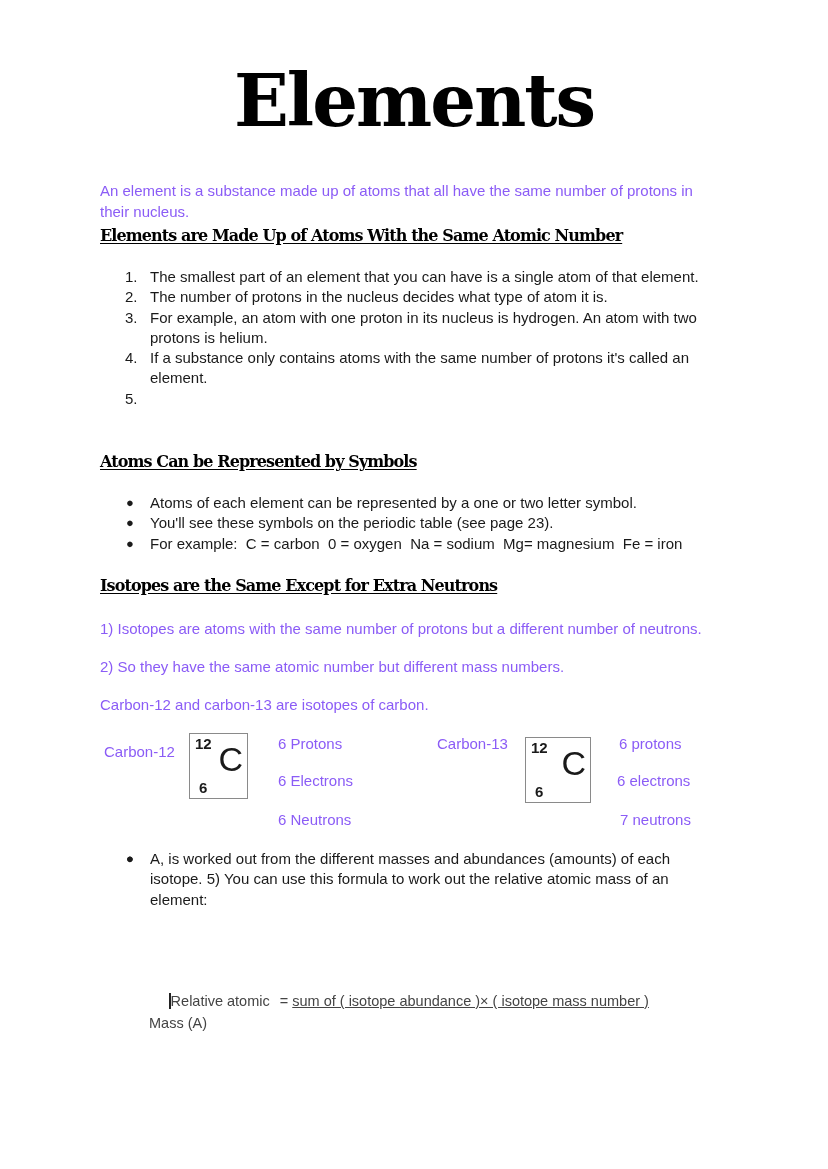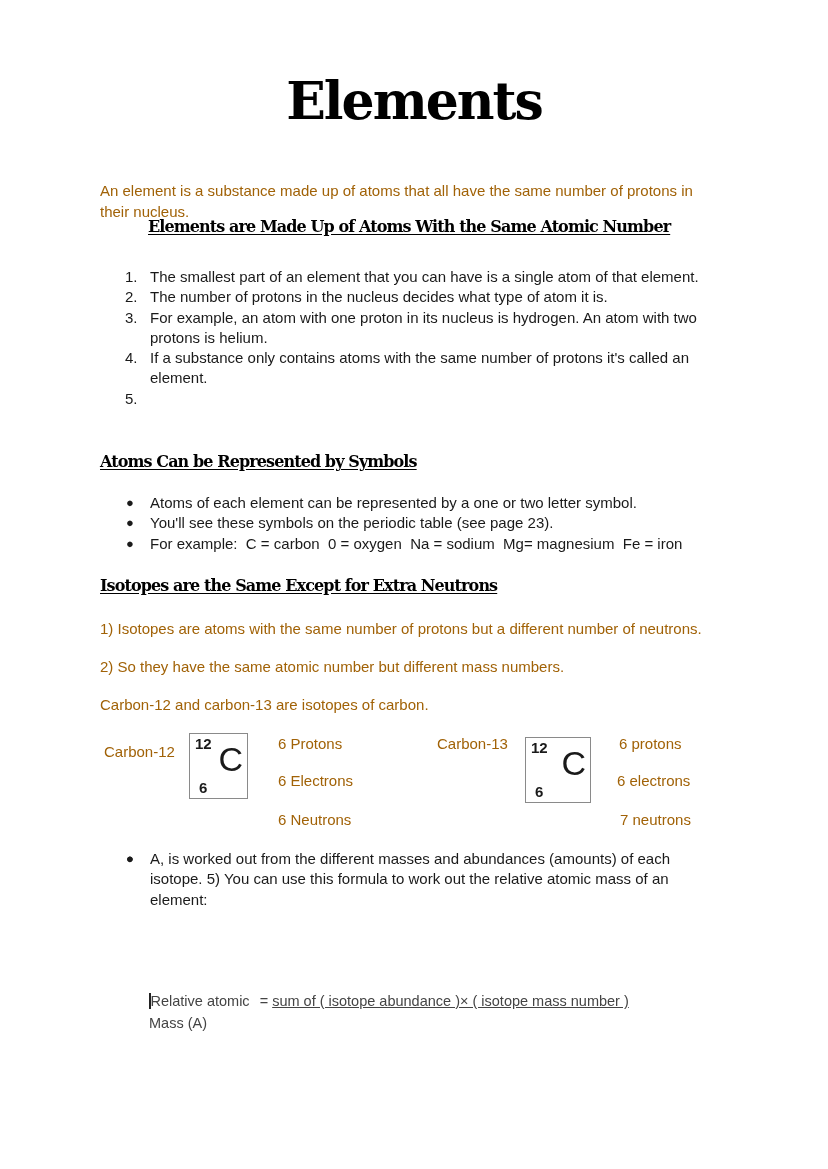--- a/index.html
+++ b/index.html
@@ -9,29 +9,29 @@
       font-family: "Liberation Sans", sans-serif;
       color: #1a1a1a;
       overflow: hidden;
     }
     .abs { position: absolute; }
     .title {
       left: 0; width: 828px; top: 56px;
       text-align: center;
       font-family: "DejaVu Serif", serif;
       font-weight: 900;
-      font-size: 52px;
+      font-size: 72px;
       letter-spacing: -2px;
       color: #000;
       line-height: 90px;
     }
     .body-text {
       font-size: 15px;
       line-height: 20.5px;
-      color: #a16207;
+      color: #8b5cf6;
     }
     .heading {
       font-family: "DejaVu Serif", serif;
       font-weight: 700;
       font-size: 16px;
       letter-spacing: -0.9px;
       text-decoration: underline;
       text-underline-offset: 2px;
       color: #000;
       line-height: 22px;
@@ -78,21 +78,21 @@
       background: #222; vertical-align: -3px; margin-right: 0;
     }
   </style>
 </head>
 <body>
 
 <div class="abs title">Elements</div>
 
 <div class="abs body-text" style="left:100px; top:181px; width:625px;">An element is a substance made up of atoms that all have the same number of protons in their nucleus.</div>
 
-<div class="abs heading" style="left:100px; top:216px;margin-left:48px;">Elements are Made Up of Atoms With the Same Atomic Number</div>
+<div class="abs heading" style="left:100px; top:225px;">Elements are Made Up of Atoms With the Same Atomic Number</div>
 
 <ol class="abs numlist" style="left:100px; top:267px; width:625px;">
   <li class="li">
     <span class="marker">1.</span>
     <span>The smallest part of an element that you can have is a single atom of that element.</span>
   </li>
   <li class="li">
     <span class="marker">2.</span>
     <span>The number of protons in the nucleus decides what type of atom it is.</span>
   </li>
@@ -156,21 +156,21 @@
   <li class="li bul">
     <span class="marker">●</span>
   </li>
   <li class="li bul">
     <span class="marker">●</span>
     <span> A, is worked out from the different masses and abundances (amounts) of each isotope. 5) You can use this formula to work out the relative atomic mass of an element:</span>
   </li>
 </ul>
 
 <div class="abs formula" style="left:149px; top:993px; width:520px;">
-  <div style="position:relative; height:22px; white-space:nowrap;">
+  <div style="position:relative; height:22px; white-space:nowrap;text-align:center;">
     <span class="cursor-bar"></span><span>Relative atomic</span>
     <span style="margin-left:6px;">=</span>
     <span class="num">sum of ( isotope abundance )× ( isotope mass number )</span>
   </div>
   <div style="position:relative; height:22px; white-space:nowrap;">
     <span>Mass (A)</span>
   </div>
 </div>
 
 </body></html>

